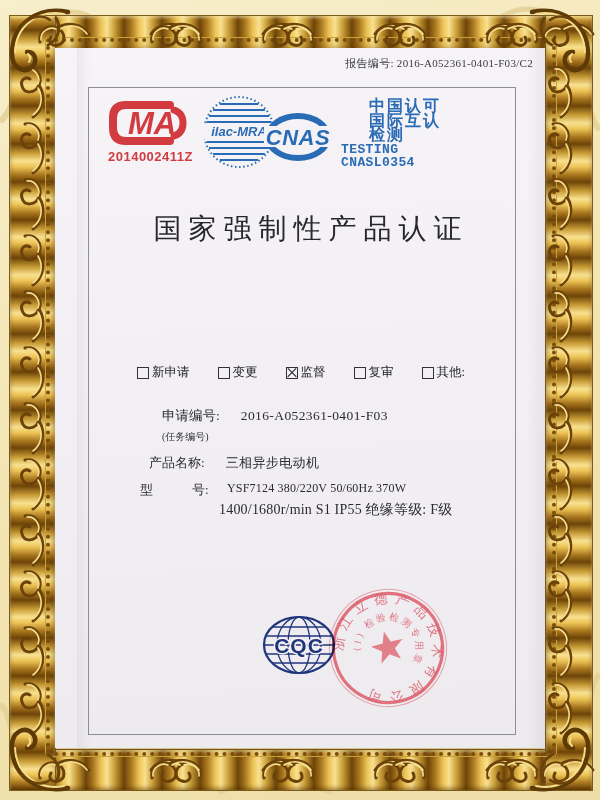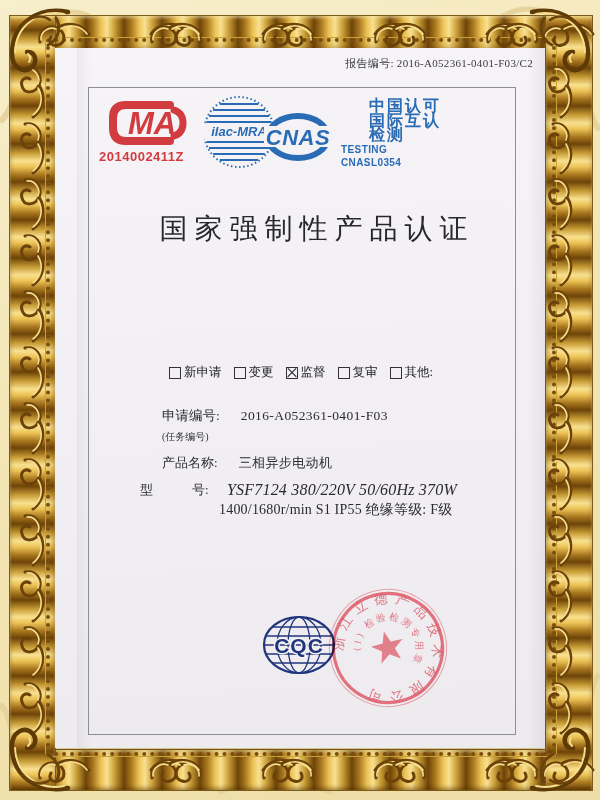--- a/index.html
+++ b/index.html
@@ -31,57 +31,57 @@
     background:linear-gradient(178deg,#f6f4f7 0%,#f1eff3 55%,#edebee 100%);
     box-shadow:0 0 10px rgba(90,60,10,.35);}
   .shade-left{position:absolute;left:22px;top:0;bottom:0;width:14px;
     background:linear-gradient(90deg,rgba(60,60,80,.06),rgba(0,0,0,0));}
   .shade-right{position:absolute;right:0;top:0;bottom:0;width:18px;
     background:linear-gradient(270deg,rgba(60,60,80,.07),rgba(0,0,0,0));}
   .inner-box{position:absolute;left:33px;top:39px;width:426px;height:646px;
     border:1.5px solid #8e8e98;}
   .report-num{position:absolute;top:8px;right:12px;font-size:11px;color:#3a3a3e;letter-spacing:.3px;}
   
-  .cma-number{position:absolute;left:44px;top:101px;width:94px;text-align:left;
+  .cma-number{position:absolute;left:44px;top:101px;width:94px;text-align:right;
     font-family:"Liberation Sans",sans-serif;font-weight:bold;font-size:13px;color:var(--red);letter-spacing:.5px;}
   .accred{position:absolute;left:286px;top:51px;color:var(--blue);
     font-family:"Liberation Sans",sans-serif;font-weight:bold;}
   .accred .cjk{font-size:16px;line-height:14.5px;letter-spacing:2px;margin-left:28px;}
-  .accred .lat{font-size:10px;line-height:13px;letter-spacing:.4px;}
+  .accred .lat{font-size:13px;line-height:13px;letter-spacing:.4px;font-family:Liberation Mono, monospace;}
   .ilac-line{stroke:var(--blue);stroke-width:2.2;fill:none}
   .ilac-dash{stroke:var(--blue);stroke-width:2;fill:none;stroke-dasharray:1.5 2.6}
   .navy-stroke{stroke:var(--navy);fill:none}
   .red-stroke{stroke:var(--red);fill:none}
   .paperfill{fill:#f4f2f5}
   .cqc-text{fill:var(--navy);font-family:"Liberation Sans",sans-serif;font-weight:bold;font-size:21px;letter-spacing:1px;
     paint-order:stroke;stroke:#f4f2f5;stroke-width:3px;}
   .ilac-text{fill:var(--blue);font-family:"Liberation Sans",sans-serif;font-weight:bold;font-style:italic;font-size:13px;}
   .cnas-text{fill:var(--blue);font-family:"Liberation Sans",sans-serif;font-weight:bold;font-style:italic;font-size:22px;letter-spacing:.5px;}
   .cma-text{fill:var(--red);font-family:"Liberation Sans",sans-serif;font-weight:bold;font-style:italic;font-size:31px;}
   
   .title-main{position:absolute;left:33px;width:426px;top:162px;text-align:center;
-    font-size:28px;letter-spacing:7px;padding-left:16px;color:#28282c;font-weight:500;}
+    font-size:28px;letter-spacing:7px;padding-left:10px;color:#28282c;font-weight:500;}
   .title-sub{position:absolute;left:33px;width:426px;top:230px;text-align:center;
     font-size:31px;letter-spacing:20px;padding-left:20px;color:#28282c;font-weight:500;}
   
   .cb-row{position:absolute;left:33px;width:426px;top:316px;display:flex;justify-content:center;
-    gap:12px;font-size:12.5px;color:#222;align-items:center;}
+    gap:28px;font-size:12.5px;color:#222;align-items:center;}
   .cb-item{display:flex;align-items:center;gap:3px;}
   .cb{position:relative;width:10px;height:10px;border:1.2px solid #333;background:transparent;}
   .cb.checked::before,.cb.checked::after{content:'';position:absolute;left:-1px;top:4px;width:12px;height:1.4px;background:#222;}
   .cb.checked::before{transform:rotate(45deg)}
   .cb.checked::after{transform:rotate(-45deg)}
   
   .field{position:absolute;color:#2b2b2f;font-size:13px;}
   .field .val{margin-left:21px;letter-spacing:.4px;}
   .f-app{left:107px;top:359px;font-size:13.5px;}
   .f-task{left:107px;top:382px;font-size:10px;color:#333;font-family:Liberation Serif, serif;}
-  .f-product{left:107px;top:406px;text-align:center;}
+  .f-product{left:94px;top:406px;text-align:center;}
   .f-model-lbl{left:85px;top:433px;white-space:pre;}
-  .f-model-v1{left:172px;top:433px;font-size:16px;letter-spacing:.2px;font-style:italic;}
+  .f-model-v1{left:172px;top:433px;font-size:12px;letter-spacing:.2px;}
   .f-model-v2{left:164px;top:453px;font-size:14px;letter-spacing:.2px;}
   .f-agency{left:107px;top:528px;}
   .f-agency .val{font-size:16px;letter-spacing:1.5px;}
   
   .cqc-logo{position:absolute;left:206px;top:566px;}
   .stamp{position:absolute;left:268px;top:535px;transform:rotate(-14deg);mix-blend-mode:multiply;opacity:.93;}
   .stamp-ring{stroke:var(--stamp);fill:none}
   .stamp-text{fill:var(--stamp);font-size:13.5px;letter-spacing:6.5px;}
   .stamp-text-inner{fill:var(--stamp);font-size:9.5px;letter-spacing:2.5px;}
   .stamp-star{fill:var(--stamp);opacity:.8;}

